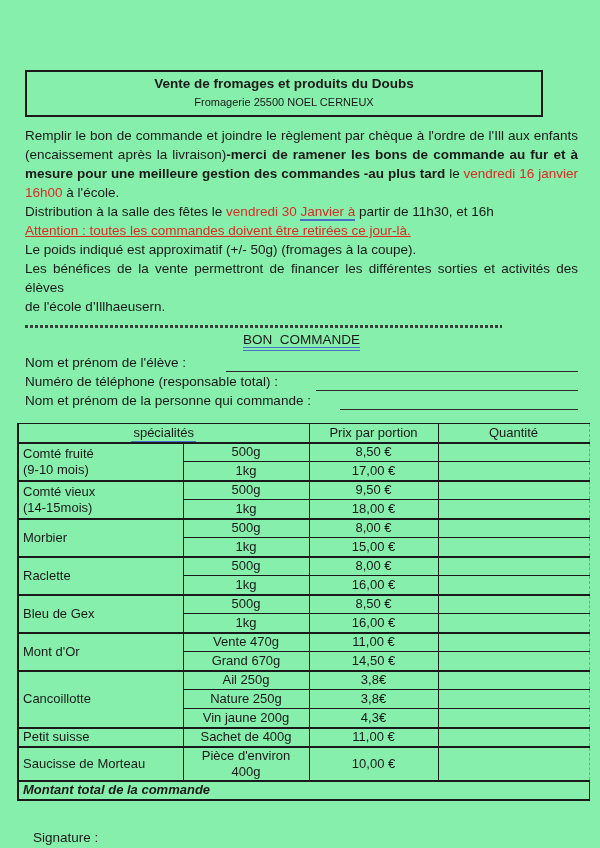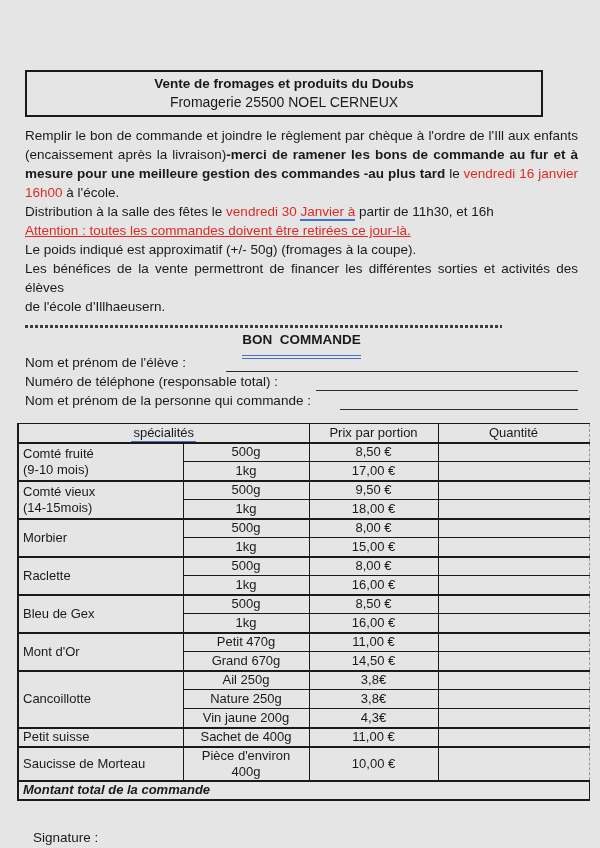--- a/index.html
+++ b/index.html
@@ -1,60 +1,60 @@
 <!DOCTYPE html>
 <html><head>
 <meta charset="utf-8">
 <style>
   * { margin: 0; padding: 0; box-sizing: border-box; }
   html, body { background: #ffffff; }
   .page {
     position: relative;
     width: 600px; height: 848px;
-    background: #e5e5e5;
+    background: #86efac;
     font-family: "Liberation Sans", sans-serif;
     color: #1a1a1a;
     font-size: 13.5px;
     padding: 70px 22px 0 25px;
     overflow: hidden;
   }
   
   .title-box {
     width: 518px;
     border: 2px solid #1a1a1a;
     text-align: center;
     padding: 3px 4px 4px 4px;
     margin-bottom: 9px;
   }
   .title-box .t1 { font-weight: bold; font-size: 13.5px; line-height: 18px; }
-  .title-box .t2 { font-size: 14px; line-height: 18px; }
+  .title-box .t2 { font-size: 11px; line-height: 18px; }
   
   .txt { line-height: 19px; }
   .jline { text-align: justify; text-align-last: justify; }
   .b { font-weight: bold; }
   .red { color: #dd2b22; }
   .red-u { color: #dd2b22; text-decoration: underline; text-decoration-color: #dd2b22; }
   .red-blue-u {
     color: #dd2b22;
     border-bottom: 2px solid #4472c4;
   }
   
   .dashes {
     width: 477px;
     height: 3px;
     margin: 9px 0 2px 0;
     background: repeating-linear-gradient(90deg, #3c3c3c 0 3px, transparent 3px 5px);
   }
   
   .order-heading { text-align: center; margin: 2px 0 4px 0; line-height: 19px; }
   .order-heading span {
-    font-weight: 700;
+    font-weight: 400;
     white-space: pre;
     border-bottom: 4px double #4472c4;
-    padding-bottom: 8px;
+    padding-bottom: 0px;
     text-align: center;
   }
   
   .form-row { display: flex; align-items: flex-end; line-height: 19px; height: 19px; justify-content: space-between; }
   .fill-line { border-bottom: 1px solid #2a2a2a; height: 15px; margin-left: 4px; }
   .fill-1 { width: 352px; }
   .fill-2 { width: 262px; }
   .fill-3 { width: 238px; }
   
   table.order {
@@ -202,21 +202,21 @@
         <td class="qty"></td>
       </tr>
       <tr>
         <td class="c">1kg</td>
         <td class="c">16,00 €</td>
         <td class="qty"></td>
       </tr>
 
       <tr class="gstart">
         <td class="prod first" rowspan="2">Mont d'Or</td>
-        <td class="c">Petit 470g</td>
+        <td class="c">Vente 470g</td>
         <td class="c">11,00 €</td>
         <td class="qty"></td>
       </tr>
       <tr>
         <td class="c">Grand 670g</td>
         <td class="c">14,50 €</td>
         <td class="qty"></td>
       </tr>
 
       <tr class="gstart">

